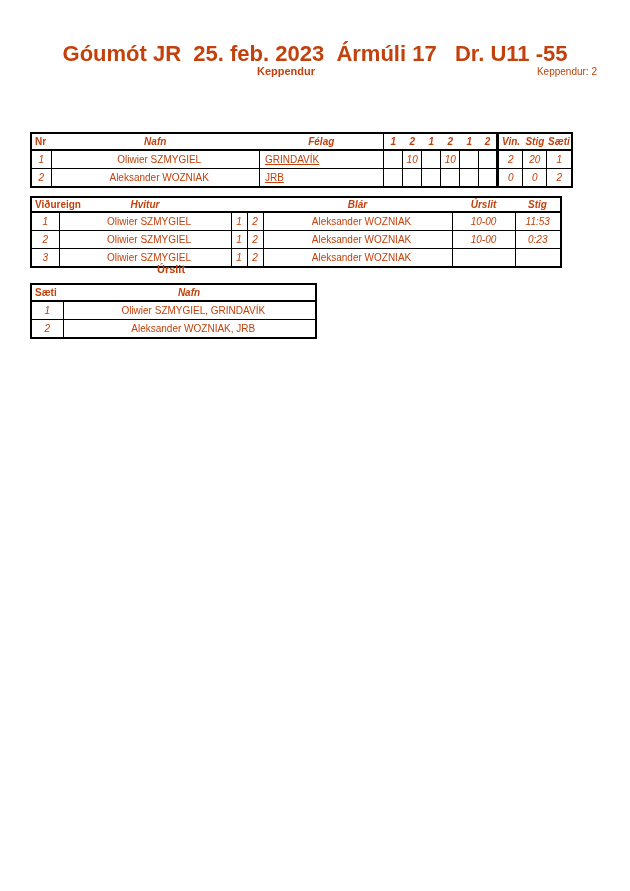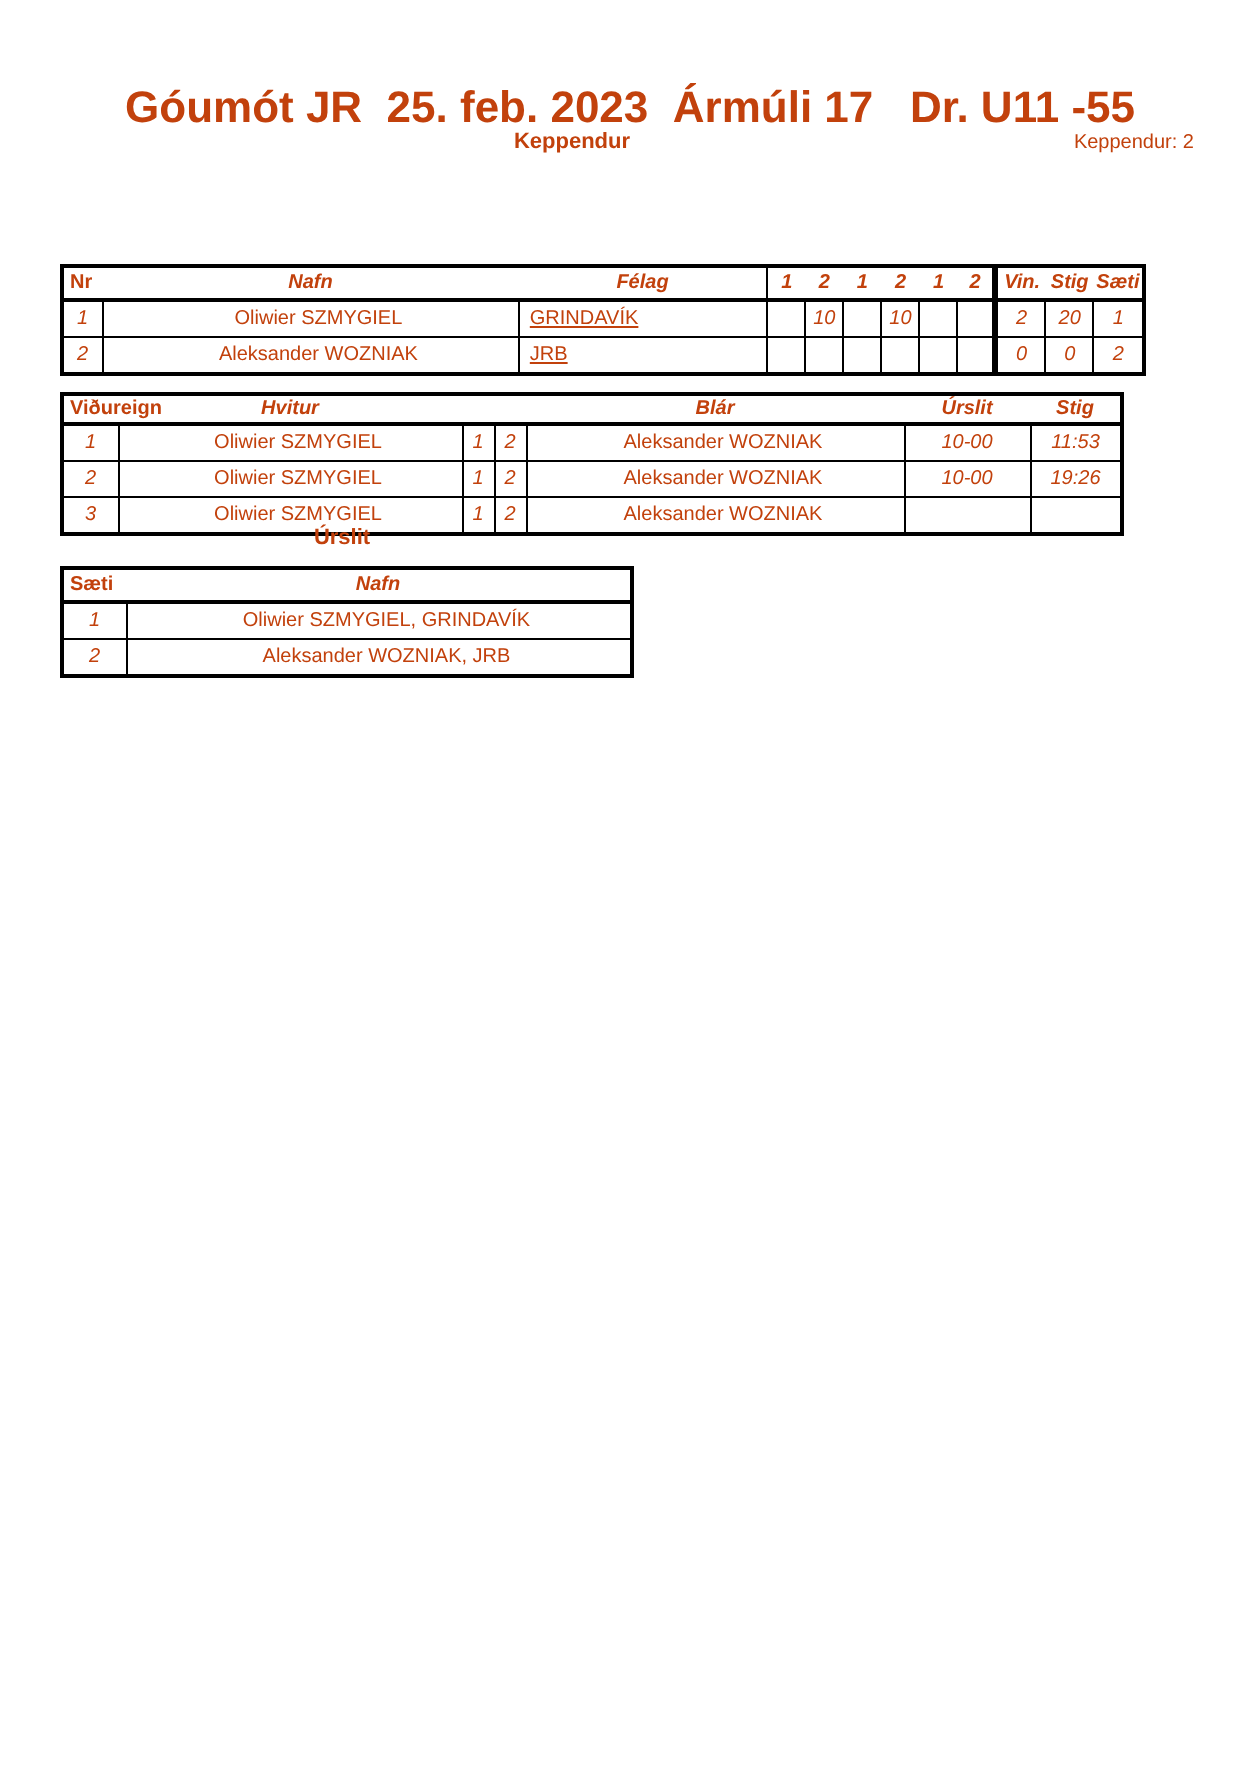--- a/index.html
+++ b/index.html
@@ -158,21 +158,21 @@
       <td class="c">10-00</td>
       <td class="c">11:53</td>
     </tr>
     <tr>
       <td class="c">2</td>
       <td class="l">Oliwier SZMYGIEL</td>
       <td class="c">1</td>
       <td class="c">2</td>
       <td class="l">Aleksander WOZNIAK</td>
       <td class="c">10-00</td>
-      <td class="c">19:26</td>
+      <td class="c">0:23</td>
     </tr>
     <tr>
       <td class="c">3</td>
       <td class="l">Oliwier SZMYGIEL</td>
       <td class="c">1</td>
       <td class="c">2</td>
       <td class="l">Aleksander WOZNIAK</td>
       <td class="c"></td>
       <td class="c"></td>
     </tr>

